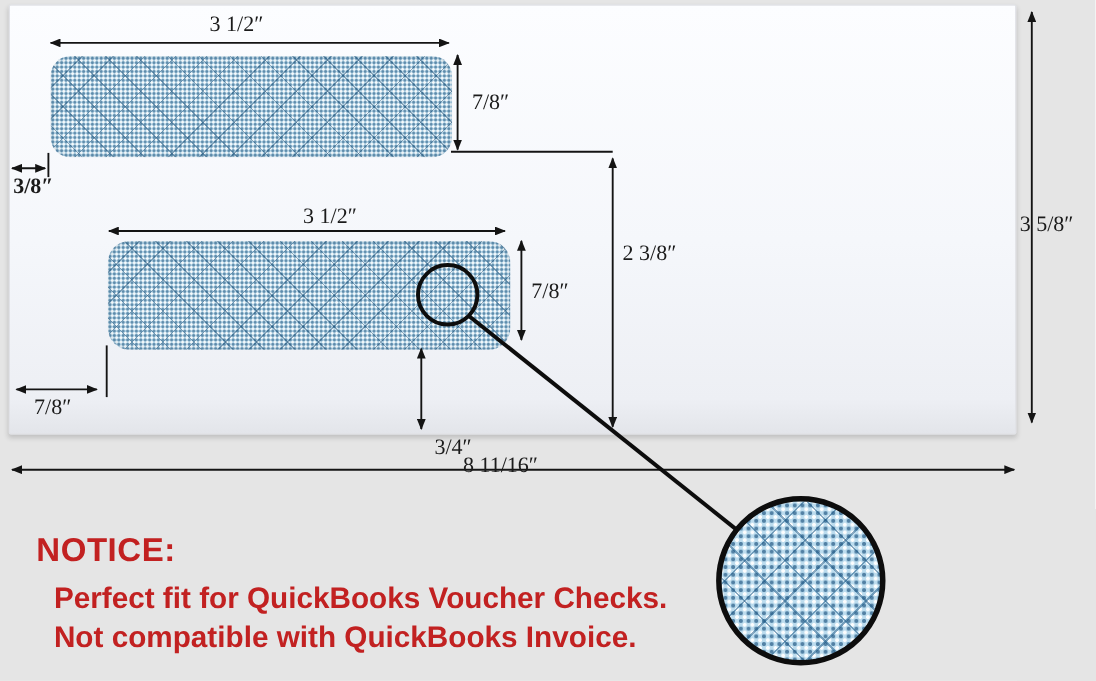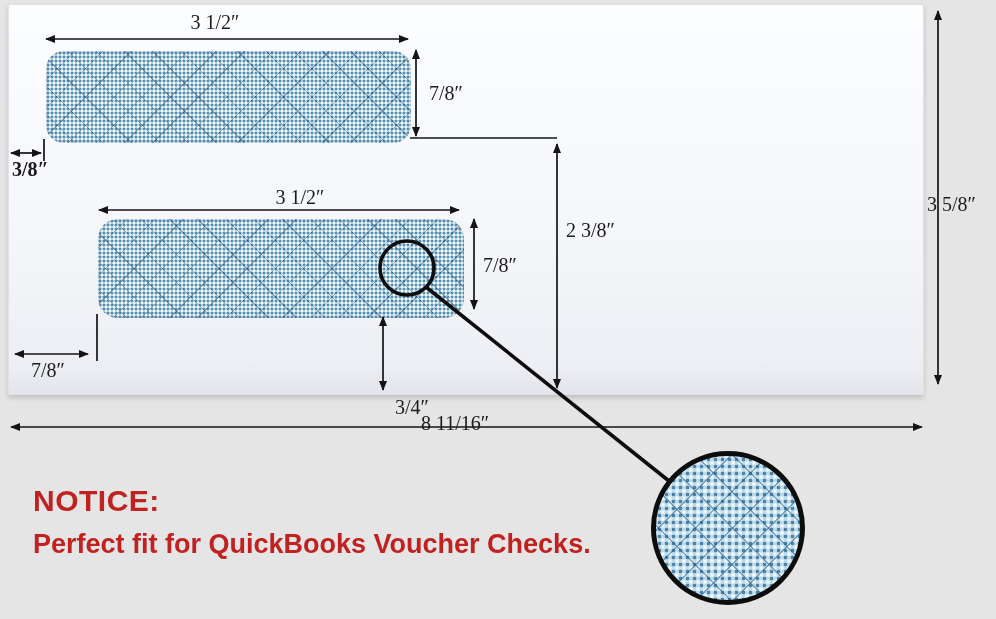--- a/index.html
+++ b/index.html
@@ -41,21 +41,21 @@
     background-image:
       repeating-linear-gradient(45deg, rgba(30,90,135,.5) 0 1.5px, transparent 1.5px 26px),
       repeating-linear-gradient(135deg, rgba(30,90,135,.5) 0 1.5px, transparent 1.5px 26px),
       radial-gradient(rgba(25,80,125,.65) 1.6px, transparent 2.1px),
       radial-gradient(rgba(255,255,255,.95) 1.5px, transparent 2px);
     background-size:auto,auto,7px 7px,7px 7px;
     background-position:0 0,0 0,0 0,3.5px 3.5px;
   }
   .notice{position:absolute;left:33px;top:484px;font-family:"Liberation Sans",sans-serif;}
   .notice-title{font-size:30px;font-weight:800;color:#c22121;letter-spacing:.5px;margin-bottom:9px;}
-  .notice-line{font-size:27px;font-weight:700;color:#c22121;line-height:35px;}
+  .notice-line{font-size:27px;font-weight:700;color:#c22121;line-height:35px;margin-left:16px;}
 </style>
 </head>
 <body>
 
 <div class="canvas">
 
   <div class="envelope">
     <div class="window top"></div>
     <div class="window bottom"></div>
   </div>
@@ -106,15 +106,16 @@
   <span class="dim" style="left:395px;top:373px;margin-top:23px;">3/4″</span>
   <span class="dim" style="left:31px;top:359px;">7/8″</span>
   <span class="dim" style="left:927px;top:193px;">3 5/8″</span>
   <span class="dim center" style="left:455px;top:412px;">8 11/16″</span>
 
   <div class="zoom-circle"></div>
 
   <div class="notice">
     <div class="notice-title">NOTICE:</div>
     <div class="notice-line">Perfect fit for QuickBooks Voucher Checks.</div>
+    <div class="notice-line">Not compatible with QuickBooks Invoice.</div>
   </div>
 
 </div>
 
 </body></html>

